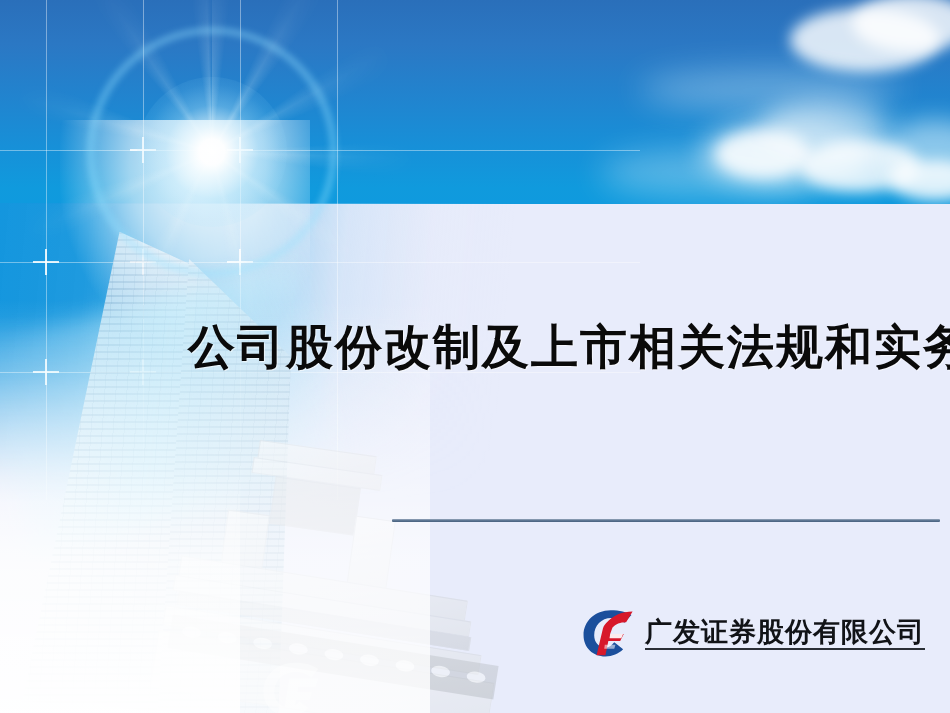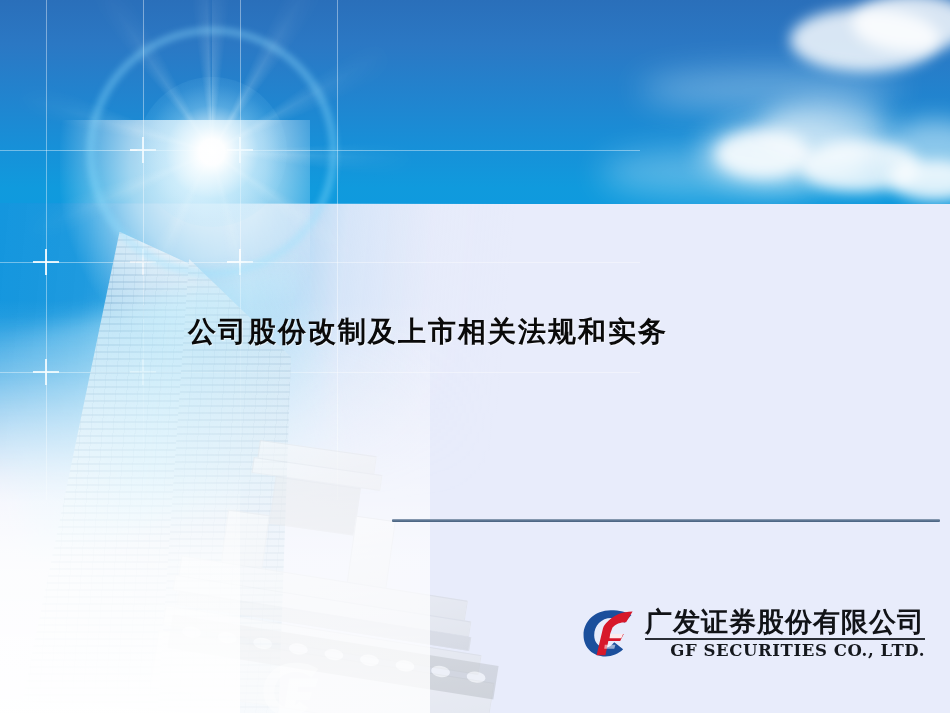--- a/index.html
+++ b/index.html
@@ -251,25 +251,25 @@
   .facade-logo {
     position: absolute;
     left: 252px; top: 658px;
     width: 72px; height: 64px;
     opacity: 0.42;
   }
 
   
   .title {
     position: absolute;
-    left: 188px; top: 307px;
+    left: 188px; top: 322px;
     width: 700px;
     font-family: "DejaVu Serif", "Liberation Serif", serif;
     font-weight: bold;
-    font-size: 28px;
+    font-size: 47px;
     line-height: 50px;
     letter-spacing: 2px;
     color: #0a0a0a;
     white-space: nowrap;
     text-shadow: 1px 1px 0 rgba(255,255,255,0.55);
   }
 
   
   .rule {
     position: absolute;
@@ -426,17 +426,16 @@
 
       <path d="M50 26 C62 12 78 6 95 6 L84 24 C74 24 66 27 61 33 L57 44
                L80 44 L74 56 L54 56 L49 80 L34 80 L44 38 C45 33 47 29 50 26 Z" fill="#d7182a"></path>
 
       <path d="M57 44 L79 44 L76 51 L56 51 Z" fill="#ffffff" opacity="0.92"></path>
       <path d="M48 62 L66 62 L64 69 L47 69 Z" fill="#ffffff" opacity="0.55"></path>
     </svg>
     <div class="logo-text">
       <div class="logo-cn">广发证券股份有限公司</div>
       <div class="logo-divider"></div>
-      <div class="logo-en">GF SECURITIES CO., LTD.</div>
     </div>
   </div>
 
 </div>
 
 </body></html>

